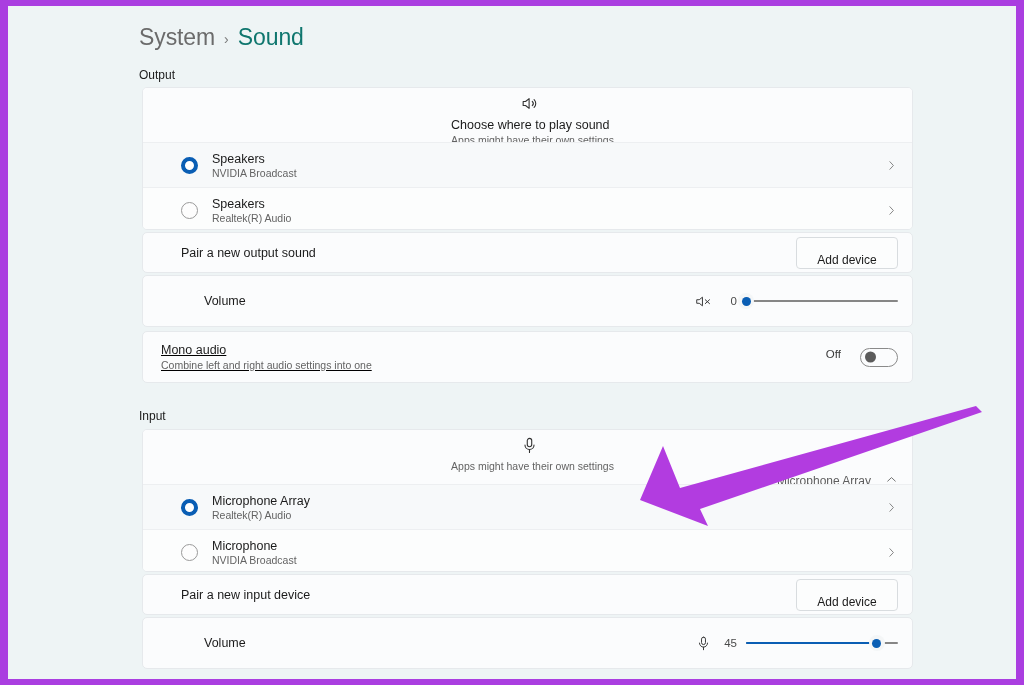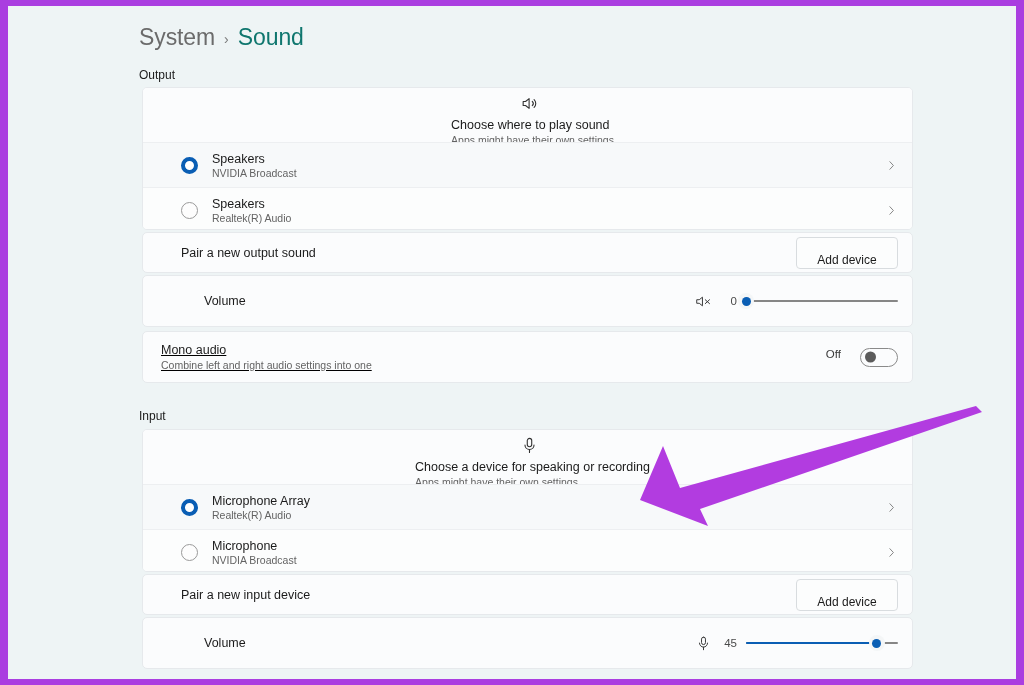--- a/index.html
+++ b/index.html
@@ -438,21 +438,20 @@
 
     <div class="row header-row">
       <span class="header-icon">
         <svg width="19" height="19" viewBox="0 0 24 24" fill="none" stroke="currentColor" stroke-width="1.4" stroke-linecap="round" stroke-linejoin="round">
           <rect x="9.2" y="3" width="5.6" height="10.5" rx="2.8"></rect>
           <path d="M6.3 11.4a5.7 5.7 0 0 0 11.4 0"></path>
           <line x1="12" y1="17.1" x2="12" y2="20.8"></line>
         </svg>
       </span>
       <span class="header-texts">
-        <span class="header-title">Choose a device for speaking or recording</span>
         <span class="header-sub">Apps might have their own settings</span>
       </span>
       <span class="header-right">
         <span class="header-value">Microphone Array</span>
         <span>
           <svg width="13" height="13" viewBox="0 0 24 24" fill="none" stroke="#5e5e5e" stroke-width="1.6" stroke-linecap="round" stroke-linejoin="round">
             <polyline points="5,15 12,8.5 19,15"></polyline>
           </svg>
         </span>
       </span>

